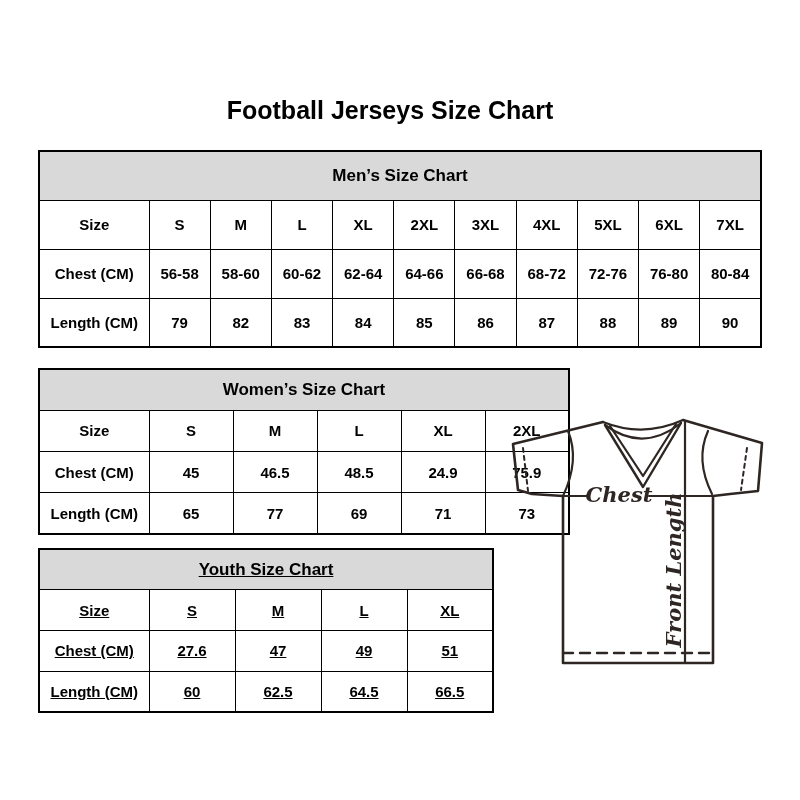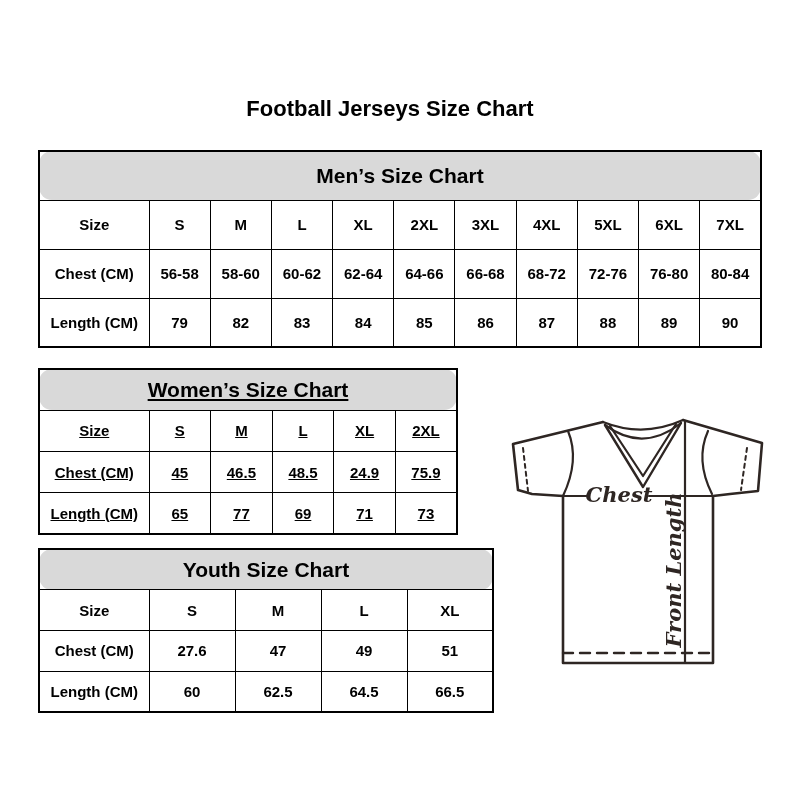--- a/index.html
+++ b/index.html
@@ -1,31 +1,31 @@
 <!DOCTYPE html>
 <html><head>
 <meta charset="utf-8">
 <style>
   html,body{margin:0;padding:0;background:#fff;}
   .page{position:relative;width:800px;height:800px;background:#ffffff;overflow:hidden;
         font-family:"Liberation Sans",sans-serif;color:#000;}
   .title{position:absolute;left:0;top:96px;width:780px;margin:0;text-align:center;
-         font-size:22px;font-weight:700;letter-spacing:0px;}
+         font-size:25px;font-weight:700;letter-spacing:0px;}
   table.size-table{position:absolute;border-collapse:collapse;table-layout:fixed;
          border:2px solid #000;background:#fff;}
   table.size-table td, table.size-table th{border:1.5px solid #000;text-align:center;
          vertical-align:middle;font-weight:700;font-size:15px;padding:0;
          font-family:"Liberation Sans",sans-serif;overflow:hidden;}
-  table.size-table th.tbl-title{font-size:21px;border-radius:13px;}
+  table.size-table th.tbl-title{font-size:17px;}
   #men-table{left:38px;top:150px;width:724px;height:198px;}
   #men-table tr{height:39.6px;}
-  #women-table{left:38px;top:368px;width:420px;height:165px;text-decoration:underline;}
+  #women-table{left:38px;top:368px;width:532px;height:165px;}
   #women-table tr{height:41.25px;}
   #youth-table{left:38px;top:548px;width:456px;height:165px;}
-  #youth-table tr{height:32px;}
+  #youth-table tr{height:32px;text-decoration:underline;}
   .jersey-wrap{position:absolute;left:500px;top:405px;width:280px;height:270px;text-align:right;}
   .jersey-label{font-family:"DejaVu Serif","Liberation Serif",serif;
                 font-style:italic;font-weight:700;}
 </style>
 </head>
 <body>
 
 <div class="page">
 
   <h1 class="title">Football Jerseys Size Chart</h1>

